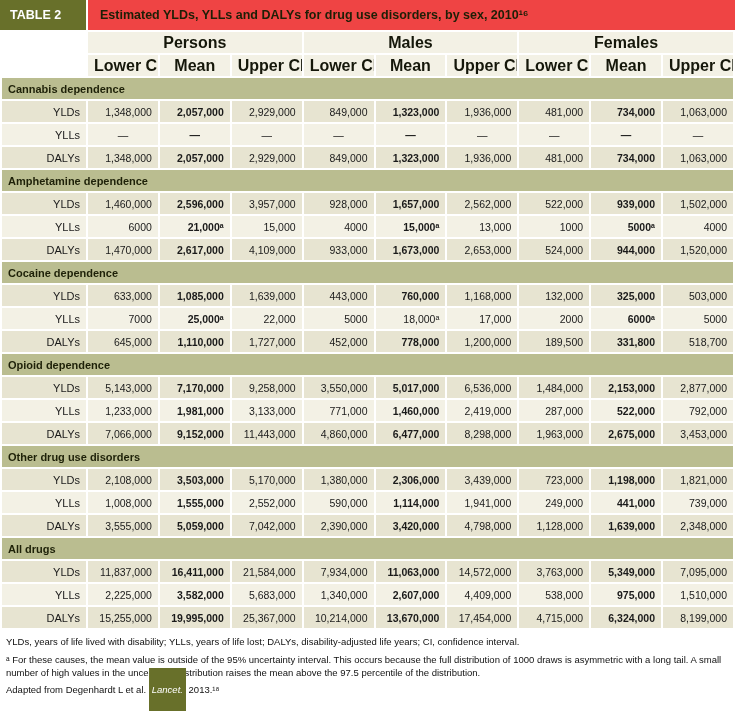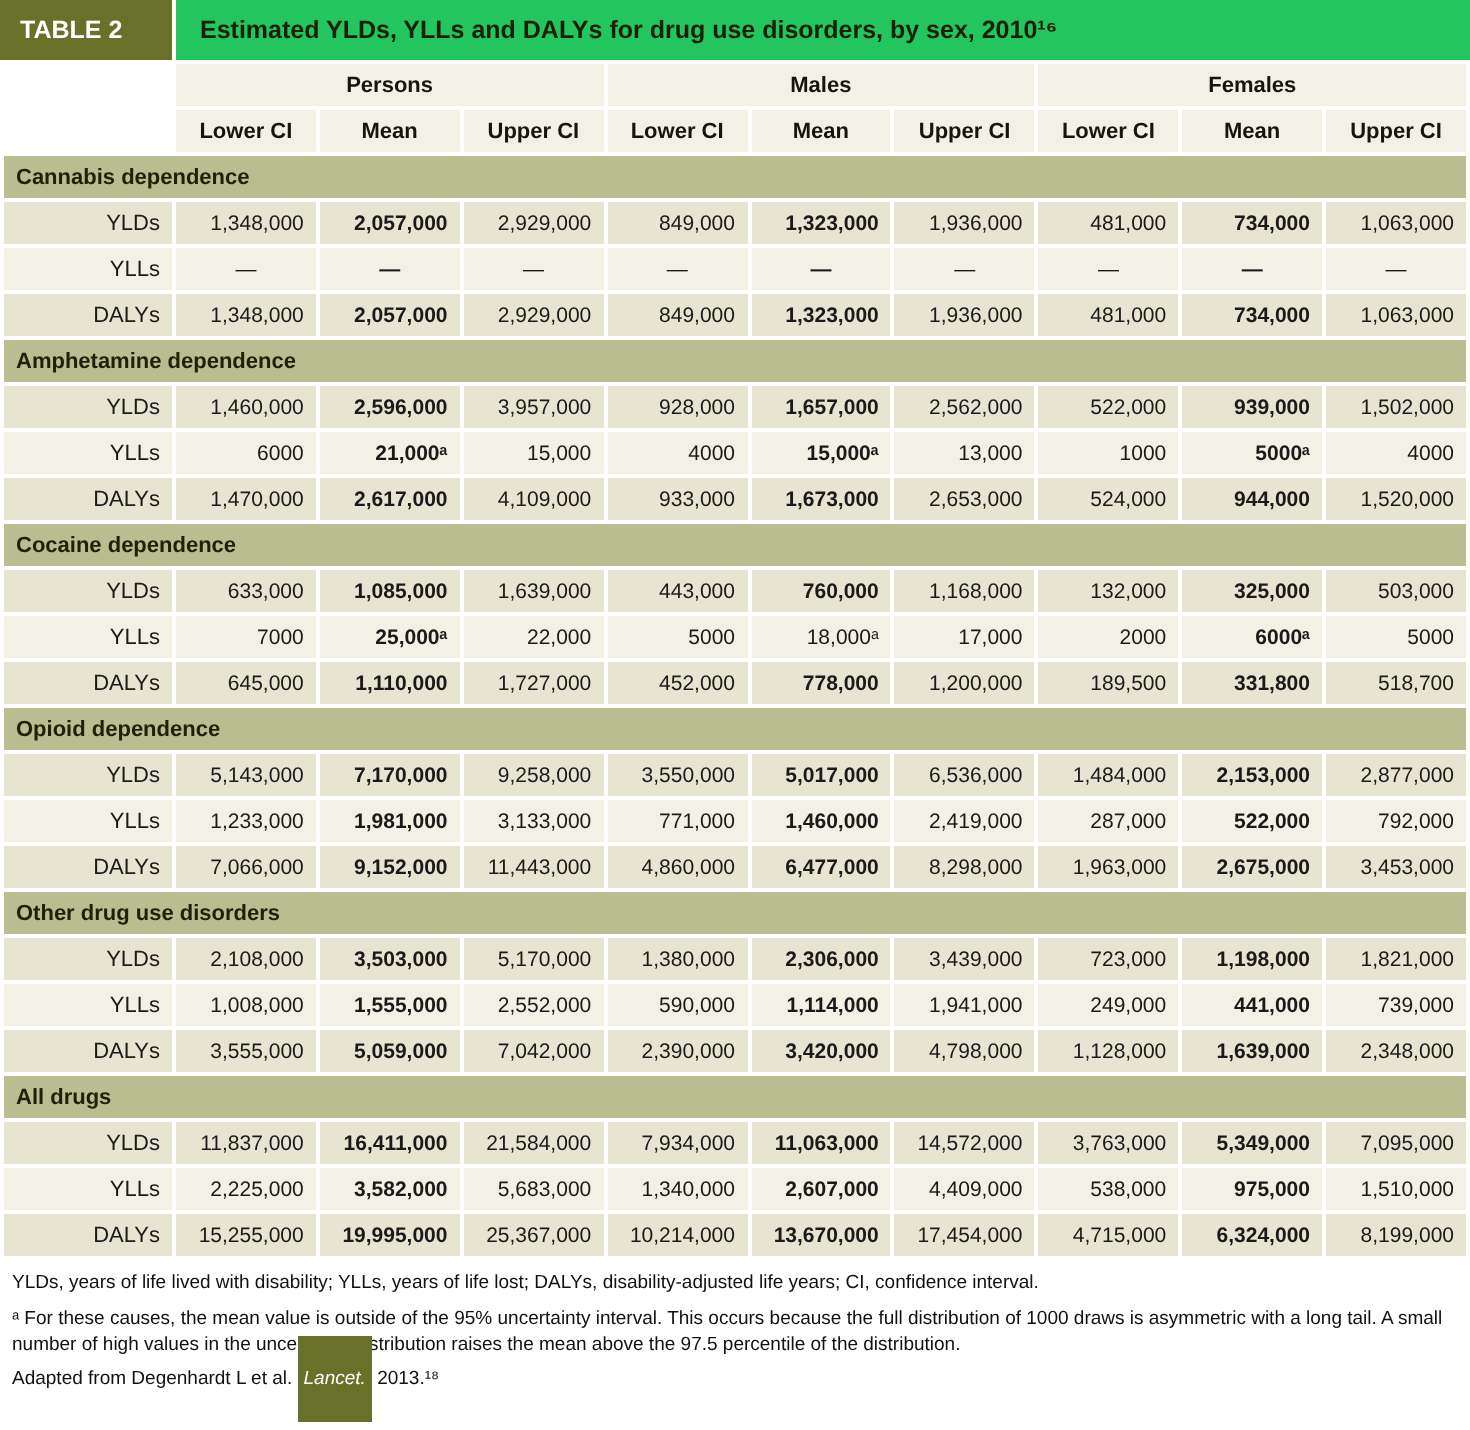--- a/index.html
+++ b/index.html
@@ -12,34 +12,34 @@
   }
   .page { width:735px; height:581px; }
 
   
   .titlebar { display:flex; height:30px; }
   .titlebar .tag {
     background:#68702a; color:#ffffff; font-weight:bold; font-size:12.5px;
     display:flex; align-items:center; padding:0 10px; width:86px; flex:0 0 86px;
   }
   .titlebar .title {
-    background:#22c55e; color:#1d1f06; font-weight:bold; font-size:12.5px;
+    background:#ef4444; color:#1d1f06; font-weight:bold; font-size:12.5px;
     display:flex; align-items:center; padding:0 12px; flex:1; margin-left:2px;
   }
 
   
   table {
     width:735px; border-collapse:separate; border-spacing:2px; table-layout:fixed;
   }
   col.labelcol { width:84px; }
   th, td {
     font-size:10.5px; height:21px; padding:0 6px;
     overflow:hidden; white-space:nowrap; vertical-align:middle;
   }
-  thead th { background:#f3f1e5; font-weight:bold; text-align:center; font-size:11px; color:#15170a; }
+  thead th { background:#f3f1e5; font-weight:bold; text-align:center; font-size:16px; color:#15170a; }
   th.corner { background:transparent; }
   tr.section td {
     background:#babd90; font-weight:bold; text-align:left; color:#1e2108; font-size:11px;
   }
   td.rowlabel { text-align:right; font-size:11px; }
   tr.dark td  { background:#e7e4d1; }
   tr.light td { background:#f3f1e5; }
   td.num  { text-align:right; }
   td.mean { font-weight:bold; }
   td.plain { font-weight:normal; }

